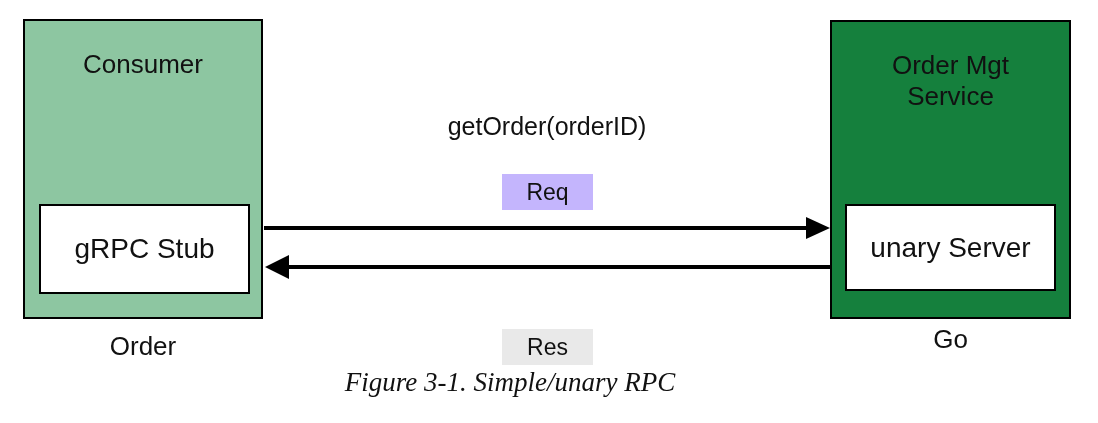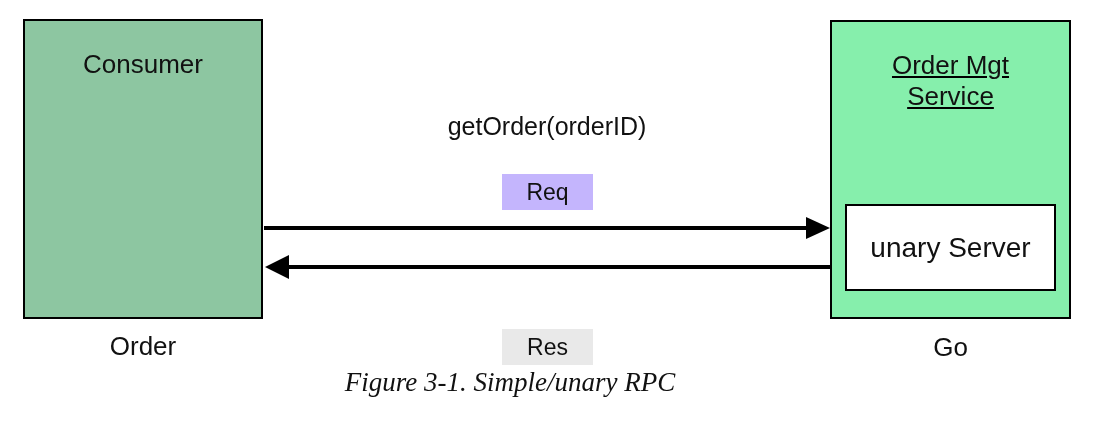--- a/index.html
+++ b/index.html
@@ -56,21 +56,21 @@
   .inner-consumer { left: 14px; top: 183px; width: 211px; height: 90px; }
   .inner-service  { left: 13px; top: 182px; width: 211px; height: 87px; }
   
   .lang-label {
     position: absolute;
     text-align: center;
     font-size: 26px;
     color: #111111;
   }
   .lang-consumer { left: 23px;  top: 331px; width: 240px; }
-  .lang-service  { left: 830px; top: 332px; width: 241px; text-align: center; }
+  .lang-service  { left: 830px; top: 324px; width: 241px; text-align: center; }
   
   .method-label {
     position: absolute;
     left: 397px; top: 112px;
     width: 300px;
     text-align: center;
     font-size: 25px;
     color: #111111;
   }
   .badge {
@@ -103,24 +103,27 @@
     color: #111111;
   }
 </style>
 </head>
 <body>
 
 <div class="canvas">
 
   <div class="node node-consumer" style="background: rgb(141, 198, 161);">
     <div class="node-title">Consumer</div>
+    <div class="inner-box inner-consumer">
+      <span>gRPC Stub</span>
+    </div>
   </div>
   <div class="lang-label lang-consumer">Order</div>
 
-  <div class="node node-service" style="background: #86efac; text-decoration: underline;">
+  <div class="node node-service" style="background: #15803d;">
     <div class="node-title">
       <div class="node-title-wrap">Order Mgt Service</div>
     </div>
     <div class="inner-box inner-service">
       <span>unary Server</span>
     </div>
   </div>
   <div class="lang-label lang-service">Go</div>
 
   <div class="method-label">getOrder(orderID)</div>

